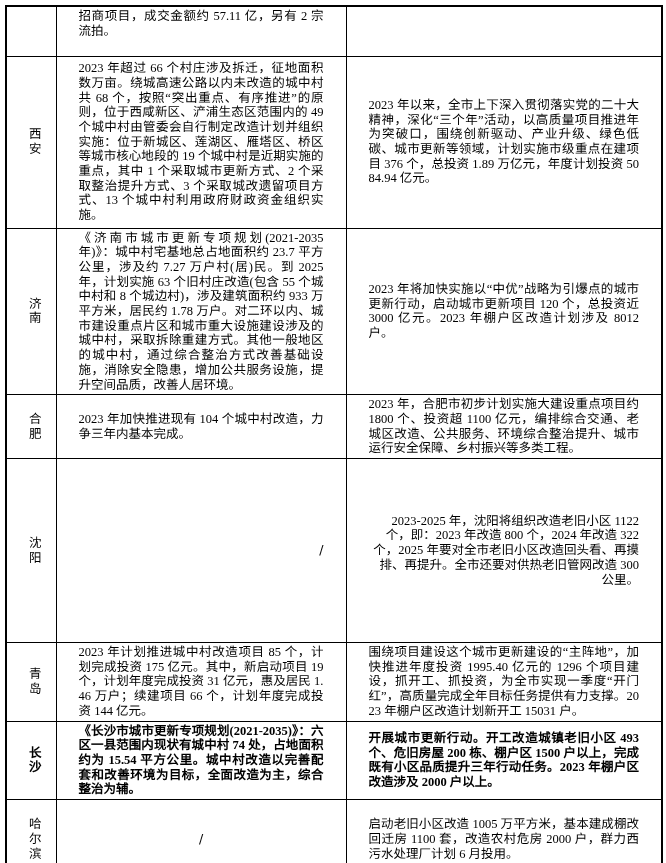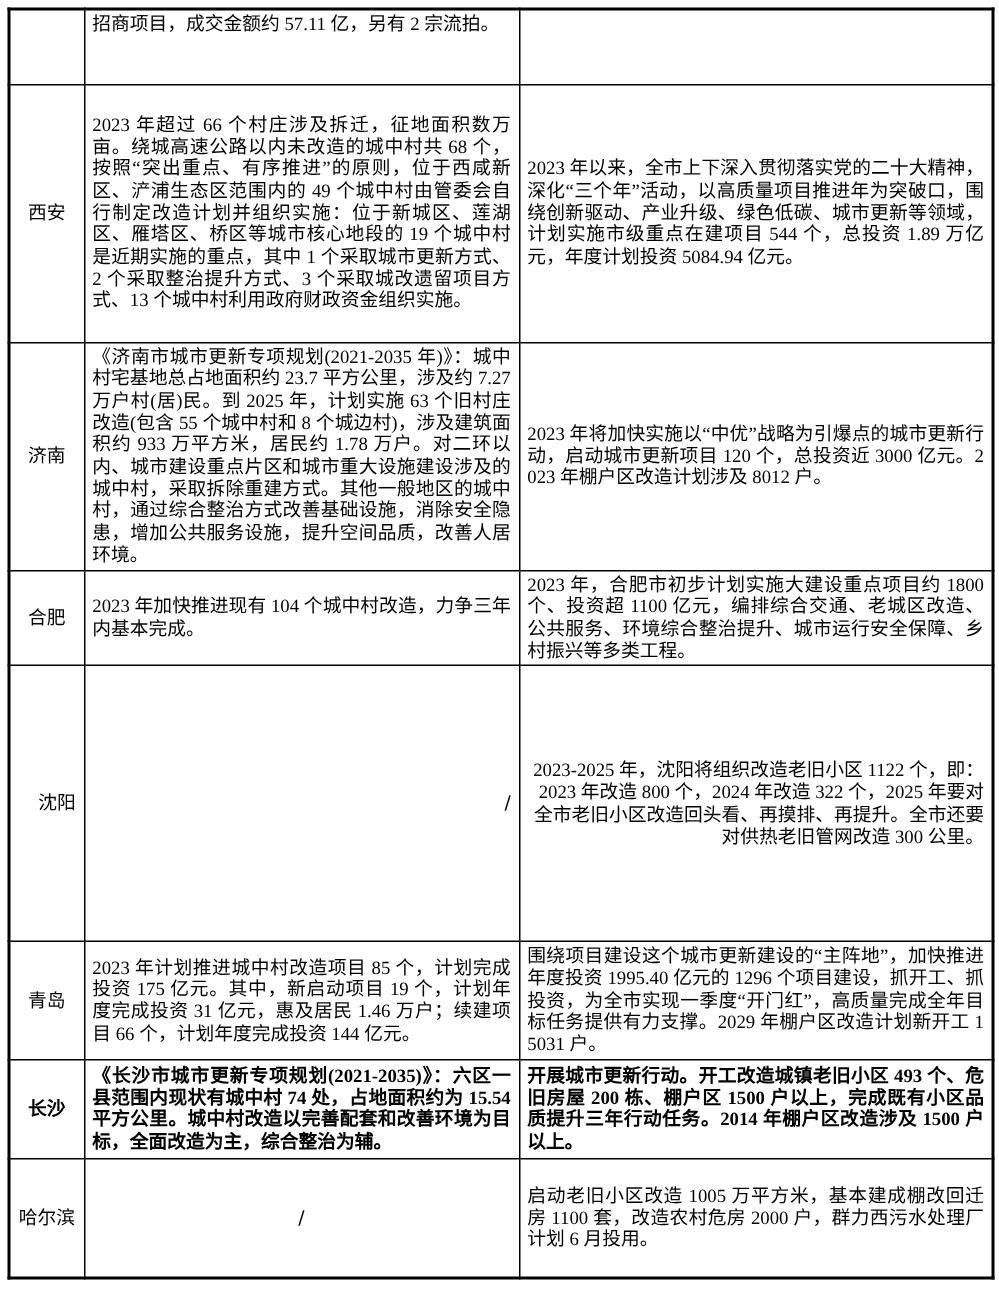--- a/index.html
+++ b/index.html
@@ -20,21 +20,21 @@
     border-collapse: collapse;
     table-layout: fixed;
     width: 656px;
     border: 2px solid #000000;
   }
   table.doc-table td {
     border: 1px solid #000000;
     font-size: 12.5px;
     line-height: 14.7px;
     vertical-align: middle;
-    padding: 2px 5px;
+    padding: 2px 22px;
     box-sizing: border-box;
     overflow: hidden;
     word-break: break-all;
   }
   col.c-city   { width: 50px; }
   col.c-plan   { width: 290px; }
   col.c-action { width: 316px; }
 
   td.city-cell {
     text-align: center;
@@ -74,46 +74,46 @@
     </colgroup>
     <tbody>
         <tr>
           <td class="city-cell empty"></td>
           <td class="plan-cell">招商项目，成交金额约 57.11 亿，另有 2 宗流拍。</td>
           <td class="action-cell empty"></td>
         </tr>
         <tr>
           <td class="city-cell">西安</td>
           <td class="plan-cell">2023 年超过 66 个村庄涉及拆迁，征地面积数万亩。绕城高速公路以内未改造的城中村共 68 个，按照“突出重点、有序推进”的原则，位于西咸新区、浐浦生态区范围内的 49 个城中村由管委会自行制定改造计划并组织实施：位于新城区、莲湖区、雁塔区、桥区等城市核心地段的 19 个城中村是近期实施的重点，其中 1 个采取城市更新方式、2 个采取整治提升方式、3 个采取城改遗留项目方式、13 个城中村利用政府财政资金组织实施。</td>
-          <td class="action-cell">2023 年以来，全市上下深入贯彻落实党的二十大精神，深化“三个年”活动，以高质量项目推进年为突破口，围绕创新驱动、产业升级、绿色低碳、城市更新等领域，计划实施市级重点在建项目 544 个，总投资 1.89 万亿元，年度计划投资 5084.94 亿元。</td>
+          <td class="action-cell">2023 年以来，全市上下深入贯彻落实党的二十大精神，深化“三个年”活动，以高质量项目推进年为突破口，围绕创新驱动、产业升级、绿色低碳、城市更新等领域，计划实施市级重点在建项目 376 个，总投资 1.89 万亿元，年度计划投资 5084.94 亿元。</td>
         </tr>
         <tr>
           <td class="city-cell">济南</td>
           <td class="plan-cell">《济南市城市更新专项规划(2021-2035 年)》：城中村宅基地总占地面积约 23.7 平方公里，涉及约 7.27 万户村(居)民。到 2025 年，计划实施 63 个旧村庄改造(包含 55 个城中村和 8 个城边村)，涉及建筑面积约 933 万平方米，居民约 1.78 万户。对二环以内、城市建设重点片区和城市重大设施建设涉及的城中村，采取拆除重建方式。其他一般地区的城中村，通过综合整治方式改善基础设施，消除安全隐患，增加公共服务设施，提升空间品质，改善人居环境。</td>
           <td class="action-cell">2023 年将加快实施以“中优”战略为引爆点的城市更新行动，启动城市更新项目 120 个，总投资近 3000 亿元。2023 年棚户区改造计划涉及 8012 户。</td>
         </tr>
         <tr>
           <td class="city-cell">合肥</td>
           <td class="plan-cell">2023 年加快推进现有 104 个城中村改造，力争三年内基本完成。</td>
           <td class="action-cell">2023 年，合肥市初步计划实施大建设重点项目约 1800 个、投资超 1100 亿元，编排综合交通、老城区改造、公共服务、环境综合整治提升、城市运行安全保障、乡村振兴等多类工程。</td>
         </tr>
         <tr>
           <td class="city-cell">沈阳</td>
           <td class="plan-cell slash">/</td>
           <td class="action-cell">2023-2025 年，沈阳将组织改造老旧小区 1122 个，即：2023 年改造 800 个，2024 年改造 322 个，2025 年要对全市老旧小区改造回头看、再摸排、再提升。全市还要对供热老旧管网改造 300 公里。</td>
         </tr>
         <tr>
           <td class="city-cell">青岛</td>
           <td class="plan-cell">2023 年计划推进城中村改造项目 85 个，计划完成投资 175 亿元。其中，新启动项目 19 个，计划年度完成投资 31 亿元，惠及居民 1.46 万户；续建项目 66 个，计划年度完成投资 144 亿元。</td>
-          <td class="action-cell">围绕项目建设这个城市更新建设的“主阵地”，加快推进年度投资 1995.40 亿元的 1296 个项目建设，抓开工、抓投资，为全市实现一季度“开门红”，高质量完成全年目标任务提供有力支撑。2029 年棚户区改造计划新开工 15031 户。</td>
+          <td class="action-cell">围绕项目建设这个城市更新建设的“主阵地”，加快推进年度投资 1995.40 亿元的 1296 个项目建设，抓开工、抓投资，为全市实现一季度“开门红”，高质量完成全年目标任务提供有力支撑。2023 年棚户区改造计划新开工 15031 户。</td>
         </tr>
         <tr>
           <td class="city-cell">长沙</td>
           <td class="plan-cell">《长沙市城市更新专项规划(2021-2035)》：六区一县范围内现状有城中村 74 处，占地面积约为 15.54 平方公里。城中村改造以完善配套和改善环境为目标，全面改造为主，综合整治为辅。</td>
-          <td class="action-cell">开展城市更新行动。开工改造城镇老旧小区 493 个、危旧房屋 200 栋、棚户区 1500 户以上，完成既有小区品质提升三年行动任务。2014 年棚户区改造涉及 1500 户以上。</td>
+          <td class="action-cell">开展城市更新行动。开工改造城镇老旧小区 493 个、危旧房屋 200 栋、棚户区 1500 户以上，完成既有小区品质提升三年行动任务。2023 年棚户区改造涉及 2000 户以上。</td>
         </tr>
         <tr>
           <td class="city-cell">哈尔滨</td>
           <td class="plan-cell slash">/</td>
           <td class="action-cell">启动老旧小区改造 1005 万平方米，基本建成棚改回迁房 1100 套，改造农村危房 2000 户，群力西污水处理厂计划 6 月投用。</td>
         </tr>
       </tbody>
   </table>
 </div>
 

